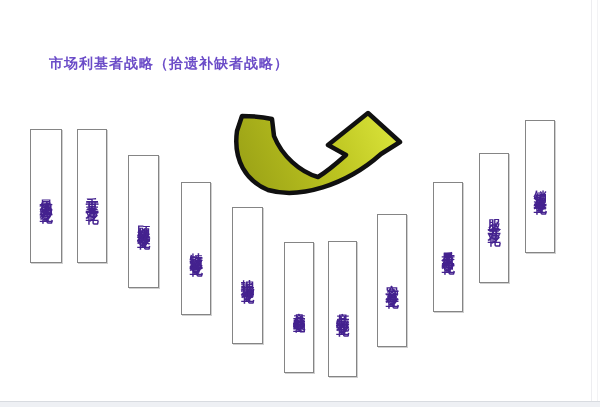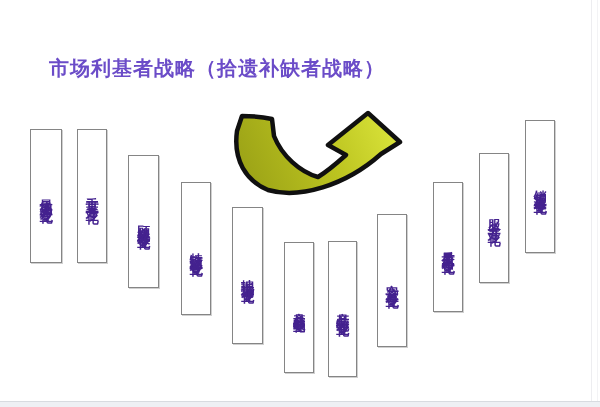--- a/index.html
+++ b/index.html
@@ -7,21 +7,21 @@
     position:relative;
     width:600px;height:407px;
     background:#ffffff;
     overflow:hidden;
     font-family:"DejaVu Sans","Liberation Sans",sans-serif;
   }
   .title{
     position:absolute;
     left:49px;top:55px;
     margin:0;
-    font-size:20px;
+    font-size:14px;
     font-weight:bold;
     letter-spacing:1px;
     color:var(--title-color,#6b4cc8);
     white-space:nowrap;
   }
   .arrow-svg{
     position:absolute;
     left:228px;top:105px;
     width:180px;height:95px;
   }

